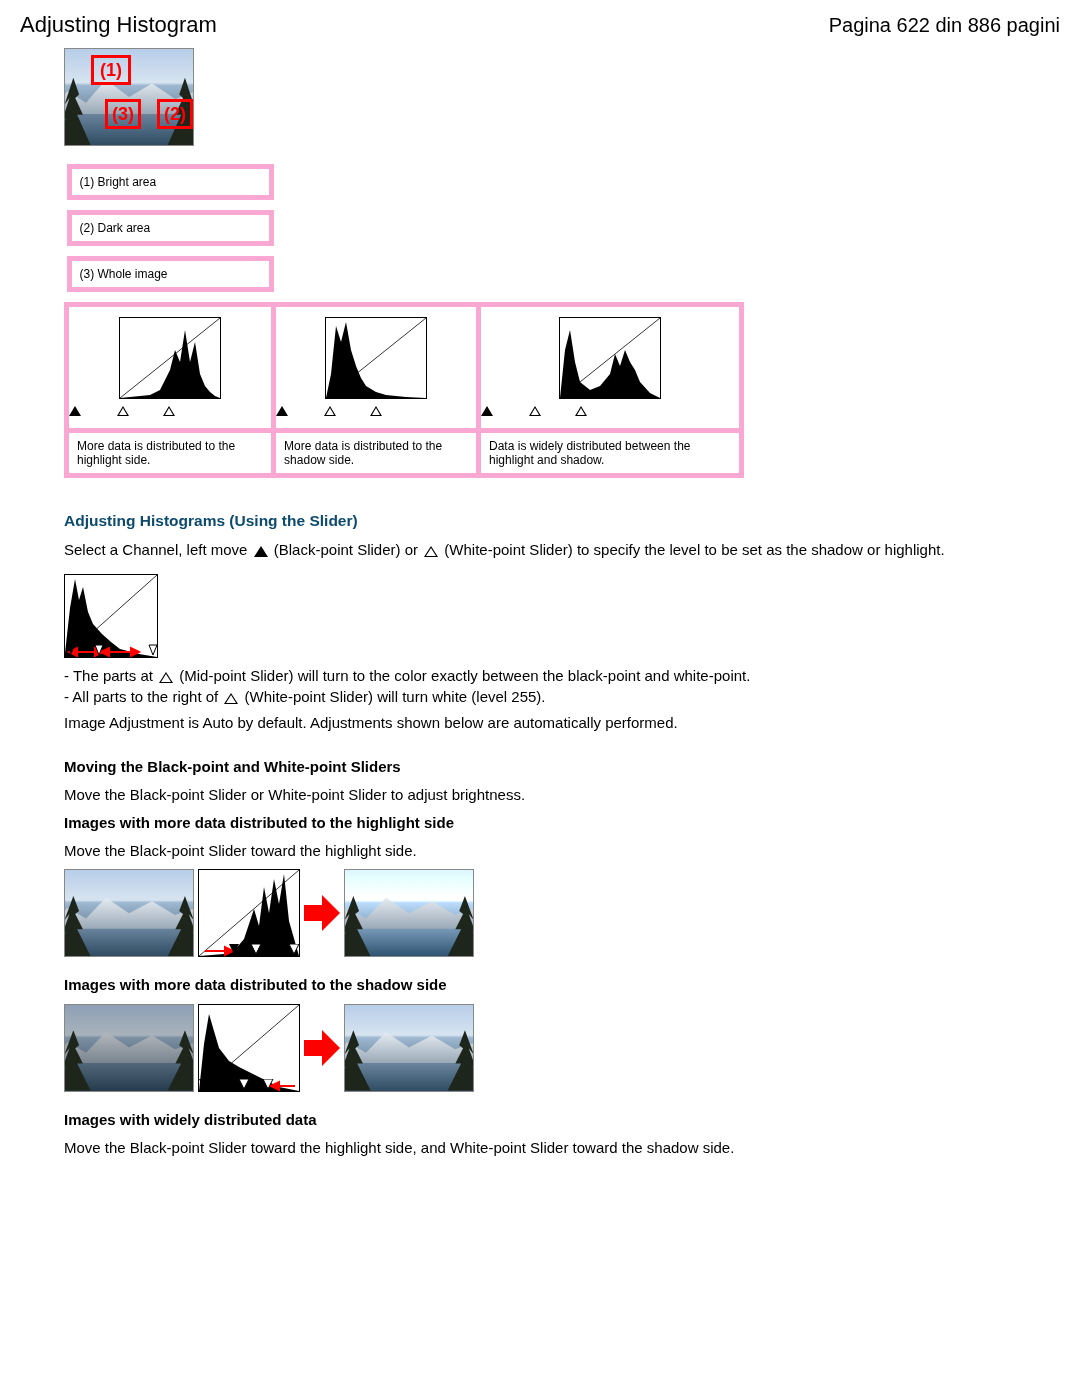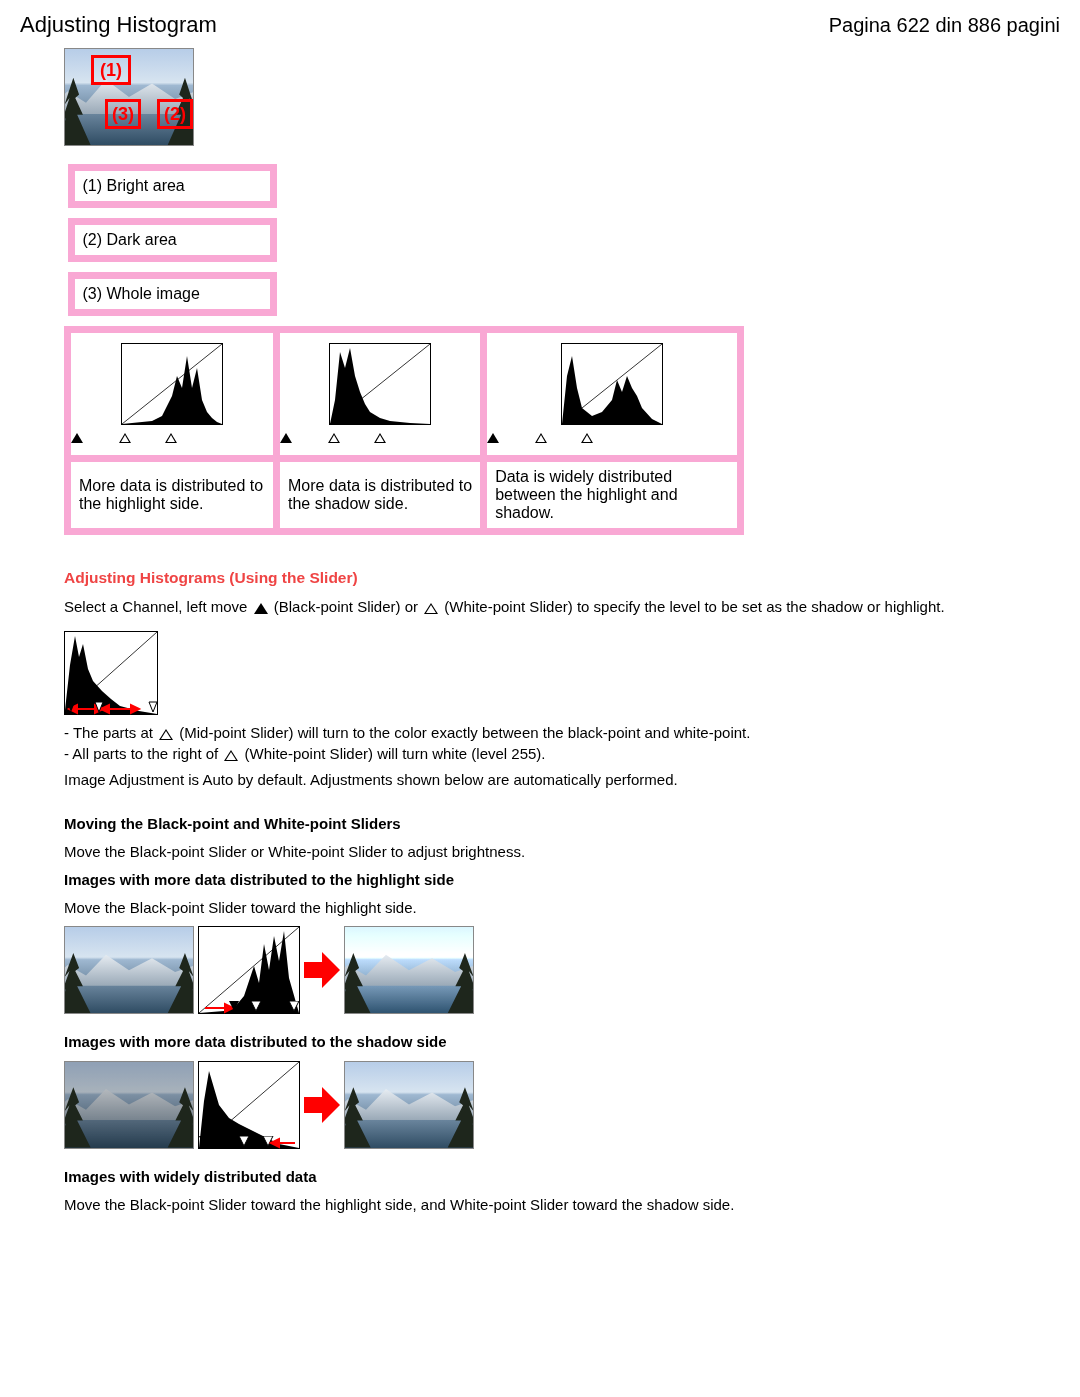--- a/index.html
+++ b/index.html
@@ -10,31 +10,31 @@
   .content{padding-left:44px;}
   .sample{width:128px;height:96px;border:1px solid #888;position:relative;overflow:hidden;}
   .sample.tiny{width:128px;height:86px;}
   .sky{position:absolute;inset:0;background:linear-gradient(#b7cde8,#d7e4f0 35%,#9fb8d1 38%,#2f4c63 100%);}
   .mtn{position:absolute;top:28%;left:-10%;width:120%;height:40%;background:linear-gradient(#eef3f8,#9aa9b7);clip-path:polygon(0 80%,10% 40%,22% 70%,35% 10%,50% 55%,65% 20%,80% 60%,100% 30%,100% 100%,0 100%);} 
   .tree{position:absolute;bottom:0;width:30%;height:70%;background:#1e261c;clip-path:polygon(0 100%,15% 60%,5% 65%,25% 30%,12% 40%,35% 0,50% 25%,40% 30%,60% 55%,45% 55%,80% 100%);} 
   .tree.l{left:-4%;}
   .tree.r{right:-4%;transform:scaleX(-1);}
   .redbox{position:absolute;border:3px solid red;color:red;font-weight:bold;font-size:18px;display:flex;align-items:center;justify-content:center;background:rgba(255,255,255,0);}
   table.htbl{border-collapse:collapse;margin-top:18px;width:680px;}
-  table.htbl td{border:7px solid #f9a8d4;padding:6px 8px;vertical-align:middle;font-size:16px;}
+  table.htbl td{border:5px solid #f9a8d4;padding:6px 8px;vertical-align:middle;font-size:12px;}
   table.htbl td.hdr{text-align:center;}
   table.htbl td.hcell{text-align:center;padding:10px 4px;}
   .histo{display:inline-block;width:100px;height:80px;border:1px solid #000;position:relative;background:#fff;}
   .histo svg{position:absolute;inset:0;}
   .sliders{width:102px;height:12px;margin-top:4px;position:relative;}
   .tri{position:absolute;top:0;width:0;height:0;border-left:6px solid transparent;border-right:6px solid transparent;}
   .tri.black{border-bottom:10px solid #000;}
   .tri.white{border-bottom:10px solid #000;}
   .tri.white::after{content:"";position:absolute;left:-4px;top:2px;width:0;height:0;border-left:4px solid transparent;border-right:4px solid transparent;border-bottom:7px solid #fff;}
-  .sec-title{color:#ef4444;font-weight:bold;margin-top:34px;margin-bottom:10px;font-size:15.5px;}
+  .sec-title{color:#0c4a6e;font-weight:bold;margin-top:34px;margin-bottom:10px;font-size:15.5px;}
   .sub-title{font-weight:bold;margin-top:24px;margin-bottom:10px;}
   .para{margin:8px 0;line-height:1.35;}
   .icon-tri{display:inline-block;width:0;height:0;border-left:7px solid transparent;border-right:7px solid transparent;vertical-align:middle;margin:0 2px;}
   .icon-tri.black{border-bottom:11px solid #000;}
   .icon-tri.open{border-bottom:11px solid #000;position:relative;}
   .icon-tri.open::after{content:"";position:absolute;left:-5px;top:2px;width:0;height:0;border-left:5px solid transparent;border-right:5px solid transparent;border-bottom:8px solid #fff;}
   .hist-adjust{width:92px;height:82px;border:1px solid #000;position:relative;background:#fff;margin-top:6px;display:inline-block;}
   .hist-adjust svg{position:absolute;inset:0;}
   .red-arrows{position:absolute;left:0;right:0;bottom:-4px;height:18px;}
   .red-arrows svg{width:100%;height:100%;}

